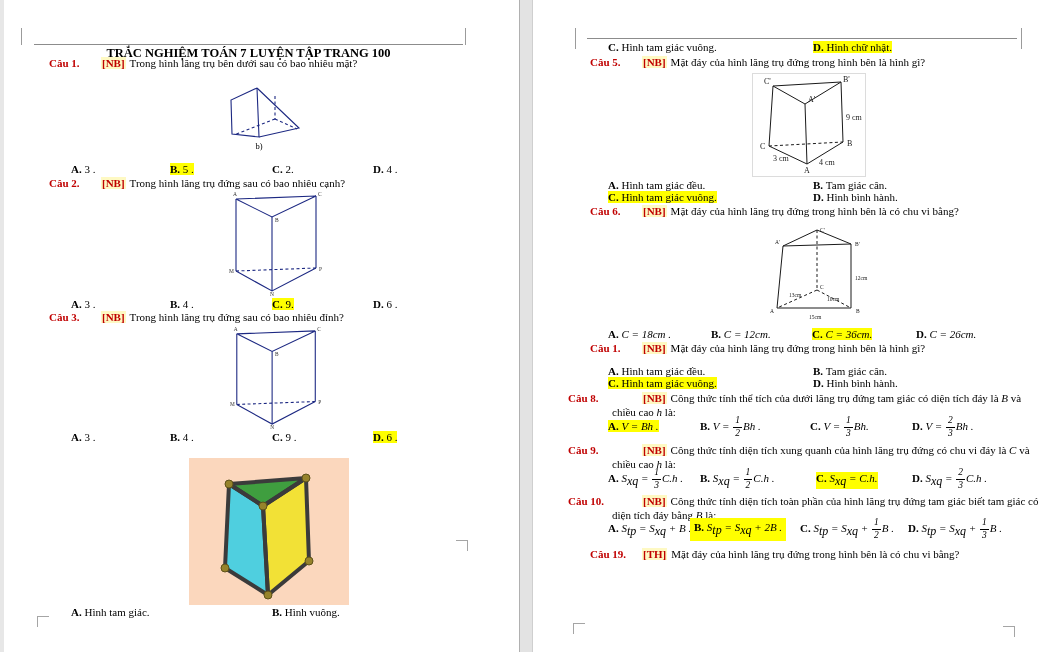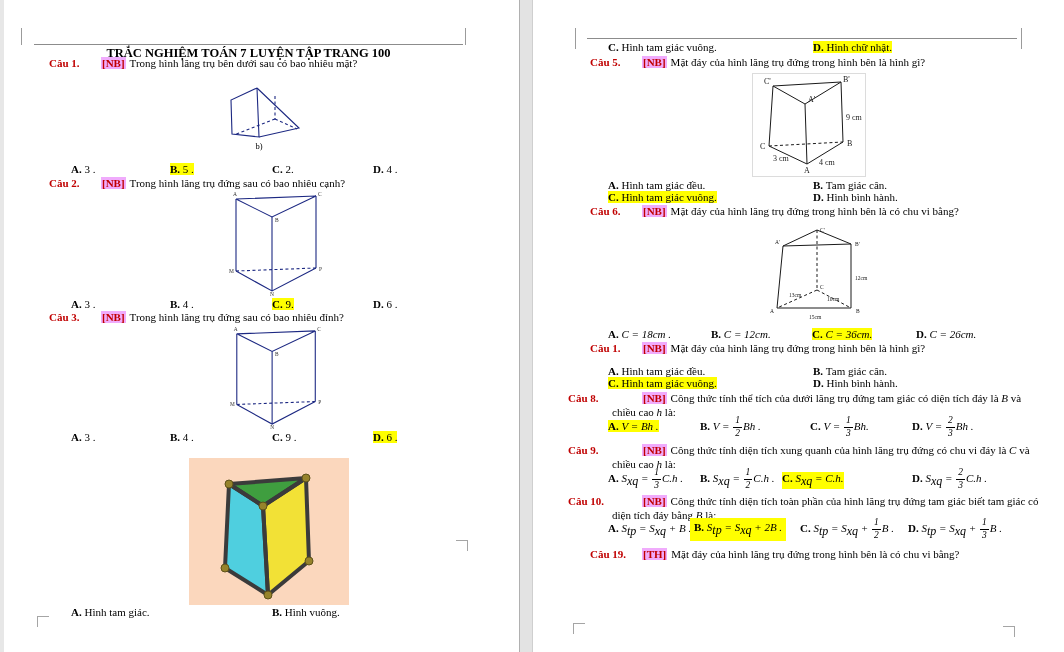--- a/index.html
+++ b/index.html
@@ -15,21 +15,21 @@
   .hline{position:absolute;height:1px;background:#8c8c8c}
   .tick{position:absolute;width:1px;background:#9b9b9b}
   .corner{position:absolute;width:12px;height:11px;box-sizing:border-box}
   .c-tl{border-top:1px solid #a5a5a5;border-left:1px solid #a5a5a5}
   .c-tr{border-top:1px solid #a5a5a5;border-right:1px solid #a5a5a5}
   .title{position:absolute;left:30px;top:46px;width:429px;text-align:center;
          font-weight:bold;font-size:12.5px;white-space:nowrap}
   .qrow{position:absolute;white-space:nowrap;font-size:11px}
   .qno{color:#c00000;font-weight:bold;display:inline-block;width:52px}
   .qno2{color:#c00000;font-weight:bold;display:inline-block;width:52px}
-  .tag{background:#f0abfc;color:#c00000;font-weight:bold;padding:0 1px;margin-right:4px}
+  .tag{background:#fef9c3;color:#c00000;font-weight:bold;padding:0 1px;margin-right:4px}
   .hl{background:#ffff00}
   .opt{position:absolute;white-space:nowrap;font-size:11px}
   .opt .lbl{font-weight:bold;font-style:normal}
   .math{font-style:italic}
   .para{position:absolute;font-size:11px;line-height:1.28;padding-left:22px;text-indent:-22px;width:432px}
   .mi{font-style:italic}
   .frac{display:inline-block;text-align:center;vertical-align:middle;line-height:1;font-size:9.5px;margin:0 1px;font-style:italic}
   .frac .fr-num{display:block;border-bottom:1px solid #000;padding:0 2px 1px}
   .frac .fr-den{display:block;padding-top:1px}
   sub.msub{font-size:12px;font-style:italic}
@@ -230,21 +230,21 @@
 <span class="opt math hl" style="left:608px;top:420px"><b class="lbl">A.</b>&nbsp;<span>V = Bh .</span><span></span></span>
 <span class="opt math" style="left:700px;top:416px"><b class="lbl">B.</b>&nbsp;<span>V = </span><span class="frac"><span class="fr-num">1</span><span class="fr-den">2</span></span><span>Bh .</span></span>
 <span class="opt math" style="left:810px;top:416px"><b class="lbl">C.</b>&nbsp;<span>V = </span><span class="frac"><span class="fr-num">1</span><span class="fr-den">3</span></span><span>Bh.</span></span>
 <span class="opt math" style="left:912px;top:416px"><b class="lbl">D.</b>&nbsp;<span>V = </span><span class="frac"><span class="fr-num">2</span><span class="fr-den">3</span></span><span>Bh .</span></span>
 
 <div class="para" style="left:590px;top:443px">
   <span class="qno2">Câu 9.</span><span class="tag">[NB]</span><span>Công thức tính diện tích xung quanh của hình lăng trụ đứng có chu vi đáy là </span><span class="mi">C</span><span> và chiều cao </span><span class="mi">h</span><span> là:</span>
 </div>
 <span class="opt math" style="left:608px;top:468px"><b class="lbl">A.</b>&nbsp;<span>S</span><sub class="msub">xq</sub><span> = </span><span class="frac"><span class="fr-num">1</span><span class="fr-den">3</span></span><span>C.h .</span></span>
 <span class="opt math" style="left:700px;top:468px"><b class="lbl">B.</b>&nbsp;<span>S</span><sub class="msub">xq</sub><span> = </span><span class="frac"><span class="fr-num">1</span><span class="fr-den">2</span></span><span>C.h .</span></span>
-<span class="opt math hl" style="left:782px;top:472px"><b class="lbl">C.</b>&nbsp;<span>S</span><sub class="msub">xq</sub><span> = </span><span>C.h.</span></span>
+<span class="opt math hl" style="left:816px;top:472px"><b class="lbl">C.</b>&nbsp;<span>S</span><sub class="msub">xq</sub><span> = </span><span>C.h.</span></span>
 <span class="opt math" style="left:912px;top:468px"><b class="lbl">D.</b>&nbsp;<span>S</span><sub class="msub">xq</sub><span> = </span><span class="frac"><span class="fr-num">2</span><span class="fr-den">3</span></span><span>C.h .</span></span>
 
 <div class="para" style="left:590px;top:494px">
   <span class="qno2">Câu 10.</span><span class="tag">[NB]</span><span>Công thức tính diện tích toàn phần của hình lăng trụ đứng tam giác biết tam giác có diện tích đáy bằng </span><span class="mi">B</span><span> là:</span>
 </div>
 <span class="opt math" style="left:608px;top:522px"><b class="lbl">A.</b>&nbsp;<span>S</span><sub class="msub">tp</sub><span> = </span><span>S</span><sub class="msub">xq</sub><span> + </span><span>B .</span></span>
 <span class="opt math hl" style="left:690px;top:518px;padding:3px 4px"><b class="lbl">B.</b>&nbsp;<span>S</span><sub class="msub">tp</sub><span> = </span><span>S</span><sub class="msub">xq</sub><span> + </span><span>2B .</span></span>
 <span class="opt math" style="left:800px;top:518px"><b class="lbl">C.</b>&nbsp;<span>S</span><sub class="msub">tp</sub><span> = </span><span>S</span><sub class="msub">xq</sub><span> + </span><span class="frac"><span class="fr-num">1</span><span class="fr-den">2</span></span><span>B .</span></span>
 <span class="opt math" style="left:908px;top:518px"><b class="lbl">D.</b>&nbsp;<span>S</span><sub class="msub">tp</sub><span> = </span><span>S</span><sub class="msub">xq</sub><span> + </span><span class="frac"><span class="fr-num">1</span><span class="fr-den">3</span></span><span>B .</span></span>
 

